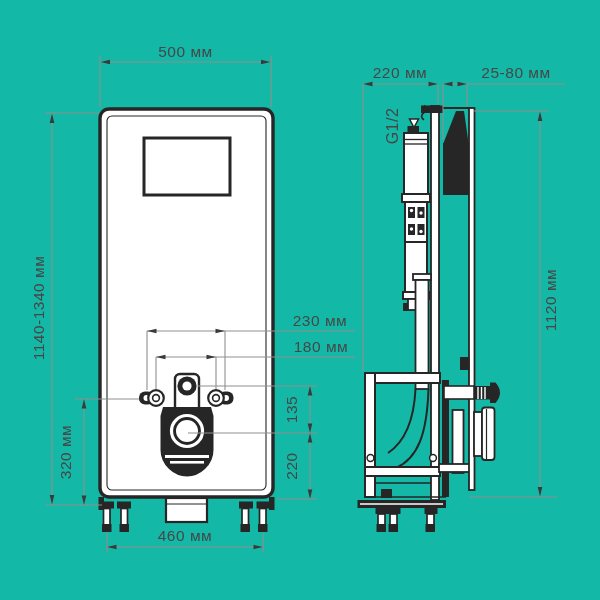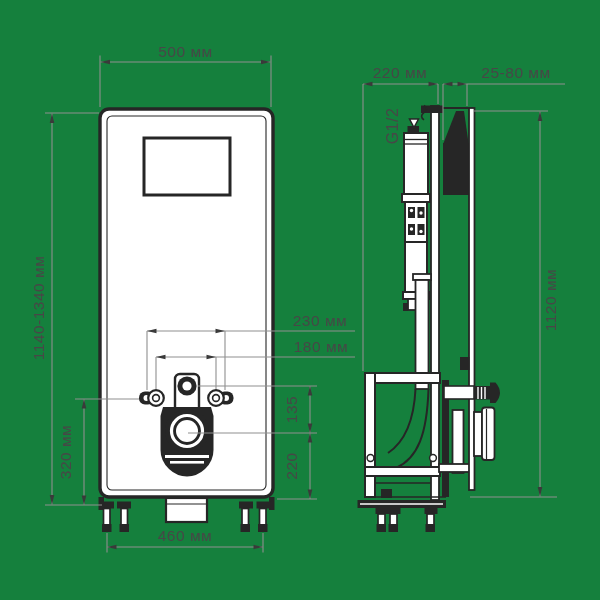--- a/index.html
+++ b/index.html
@@ -7,21 +7,21 @@
     padding: 0;
     width: 600px;
     height: 600px;
     background: #ffffff;
     font-family: "Liberation Sans", sans-serif;
   }
   .stage {
     position: relative;
     width: 600px;
     height: 600px;
-    background: #15803d;
+    background: #14b8a6;
     overflow: hidden;
   }
   svg { display: block; }
   .ink    { stroke: #262626; fill: none; }
   .inkf   { fill: #262626; stroke: none; }
   .whitef { fill: #ffffff; }
   .diml   { stroke: #8f8f8f; stroke-width: 1.1; fill: none; }
   .arrow  { fill: #3a3a3a; stroke: none; }
   text.dim {
     fill: #474747;

